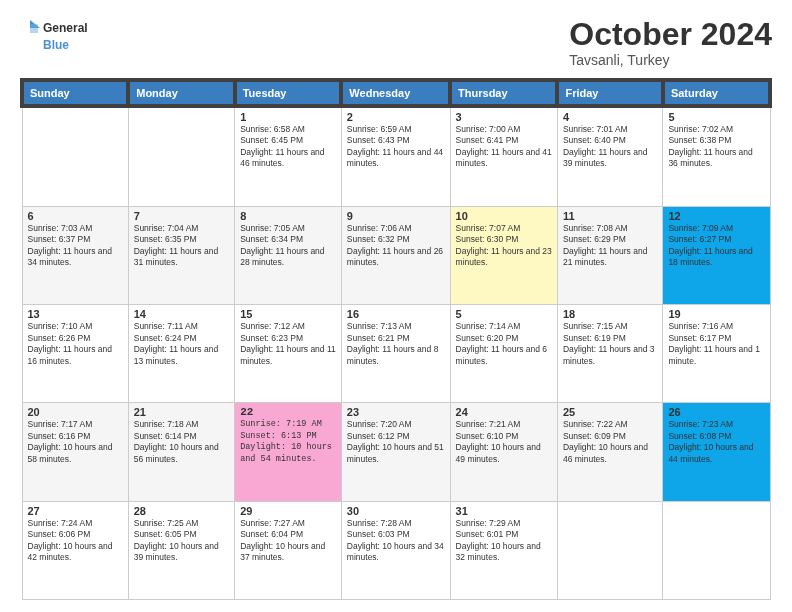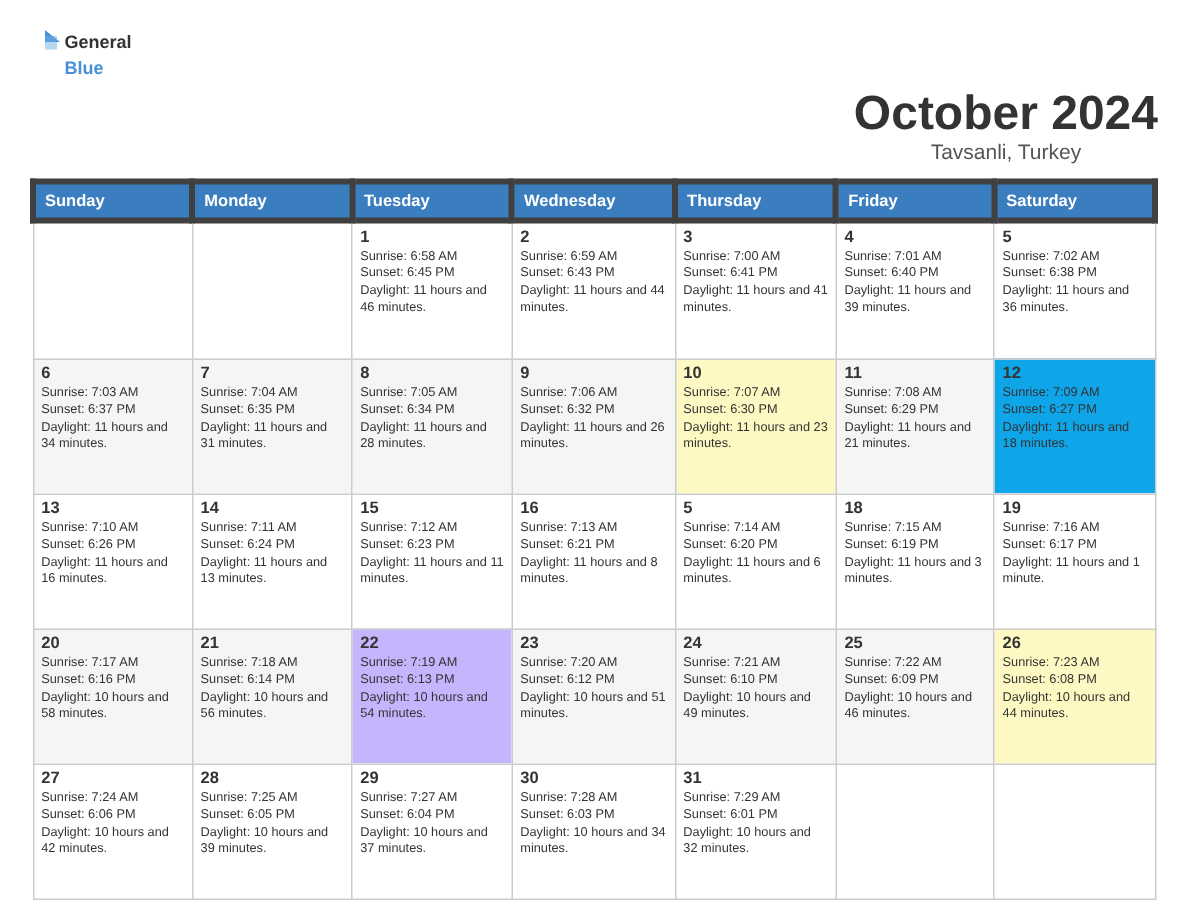--- a/index.html
+++ b/index.html
@@ -22,22 +22,21 @@
       justify-content: space-between;
       align-items: flex-start;
       margin-bottom: 10px;
     }
     .logo {
       display: flex;
       align-items: center;
       gap: 2px;
     }
     .title-block {
-      text-align: center;
-      margin-top: 41px;
+      text-align: left;
     }
     .month-title {
       font-size: 32px;
       font-weight: bold;
       color: #333;
       line-height: 1;
     }
     .subtitle {
       font-size: 14px;
       color: #555;
@@ -253,21 +252,21 @@
         <div class="day-info">
           Sunrise: 7:17 AM<br>Sunset: 6:16 PM<br>Daylight: 10 hours and 58 minutes.
         </div>
           </td>
           <td style="background: rgb(245, 245, 245);">
             <span class="day-number">21</span>
         <div class="day-info">
           Sunrise: 7:18 AM<br>Sunset: 6:14 PM<br>Daylight: 10 hours and 56 minutes.
         </div>
           </td>
-          <td style="background: #c4b5fd;">
+          <td style="background: #f9a8d4; font-family: Liberation Mono, monospace;">
             <span class="day-number">22</span>
         <div class="day-info">
           Sunrise: 7:19 AM<br>Sunset: 6:13 PM<br>Daylight: 10 hours and 54 minutes.
         </div>
           </td>
           <td style="background: rgb(245, 245, 245);">
             <span class="day-number">23</span>
         <div class="day-info">
           Sunrise: 7:20 AM<br>Sunset: 6:12 PM<br>Daylight: 10 hours and 51 minutes.
         </div>
@@ -277,21 +276,21 @@
         <div class="day-info">
           Sunrise: 7:21 AM<br>Sunset: 6:10 PM<br>Daylight: 10 hours and 49 minutes.
         </div>
           </td>
           <td style="background: rgb(245, 245, 245);">
             <span class="day-number">25</span>
         <div class="day-info">
           Sunrise: 7:22 AM<br>Sunset: 6:09 PM<br>Daylight: 10 hours and 46 minutes.
         </div>
           </td>
-          <td style="background: #fef9c3;">
+          <td style="background: #0ea5e9;">
             <span class="day-number">26</span>
         <div class="day-info">
           Sunrise: 7:23 AM<br>Sunset: 6:08 PM<br>Daylight: 10 hours and 44 minutes.
         </div>
           </td>
         </tr>
         <tr style="background: rgb(255, 255, 255);">
           <td>
             <span class="day-number">27</span>
         <div class="day-info">

